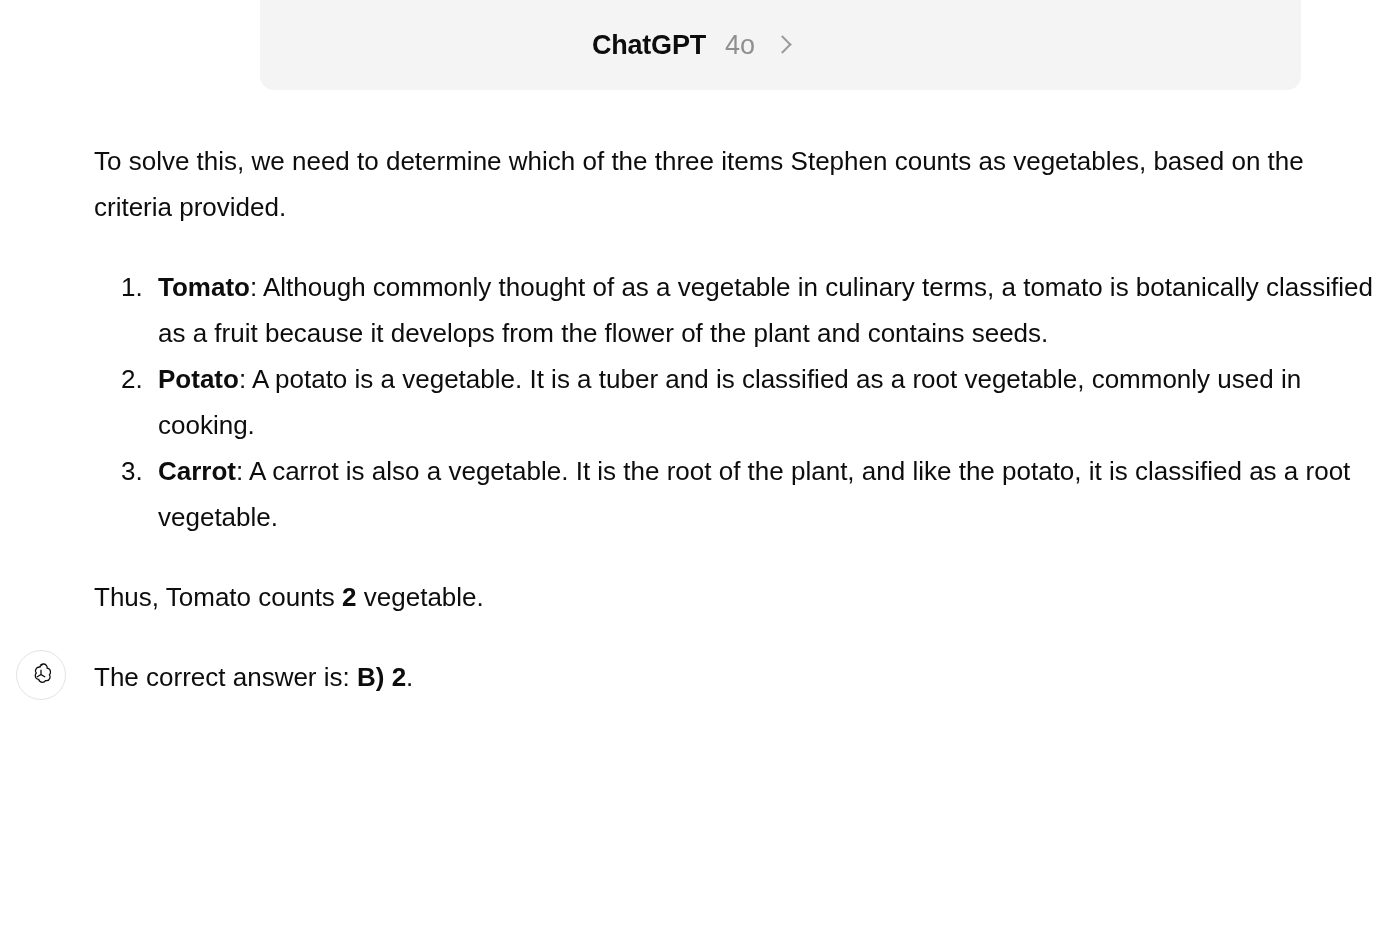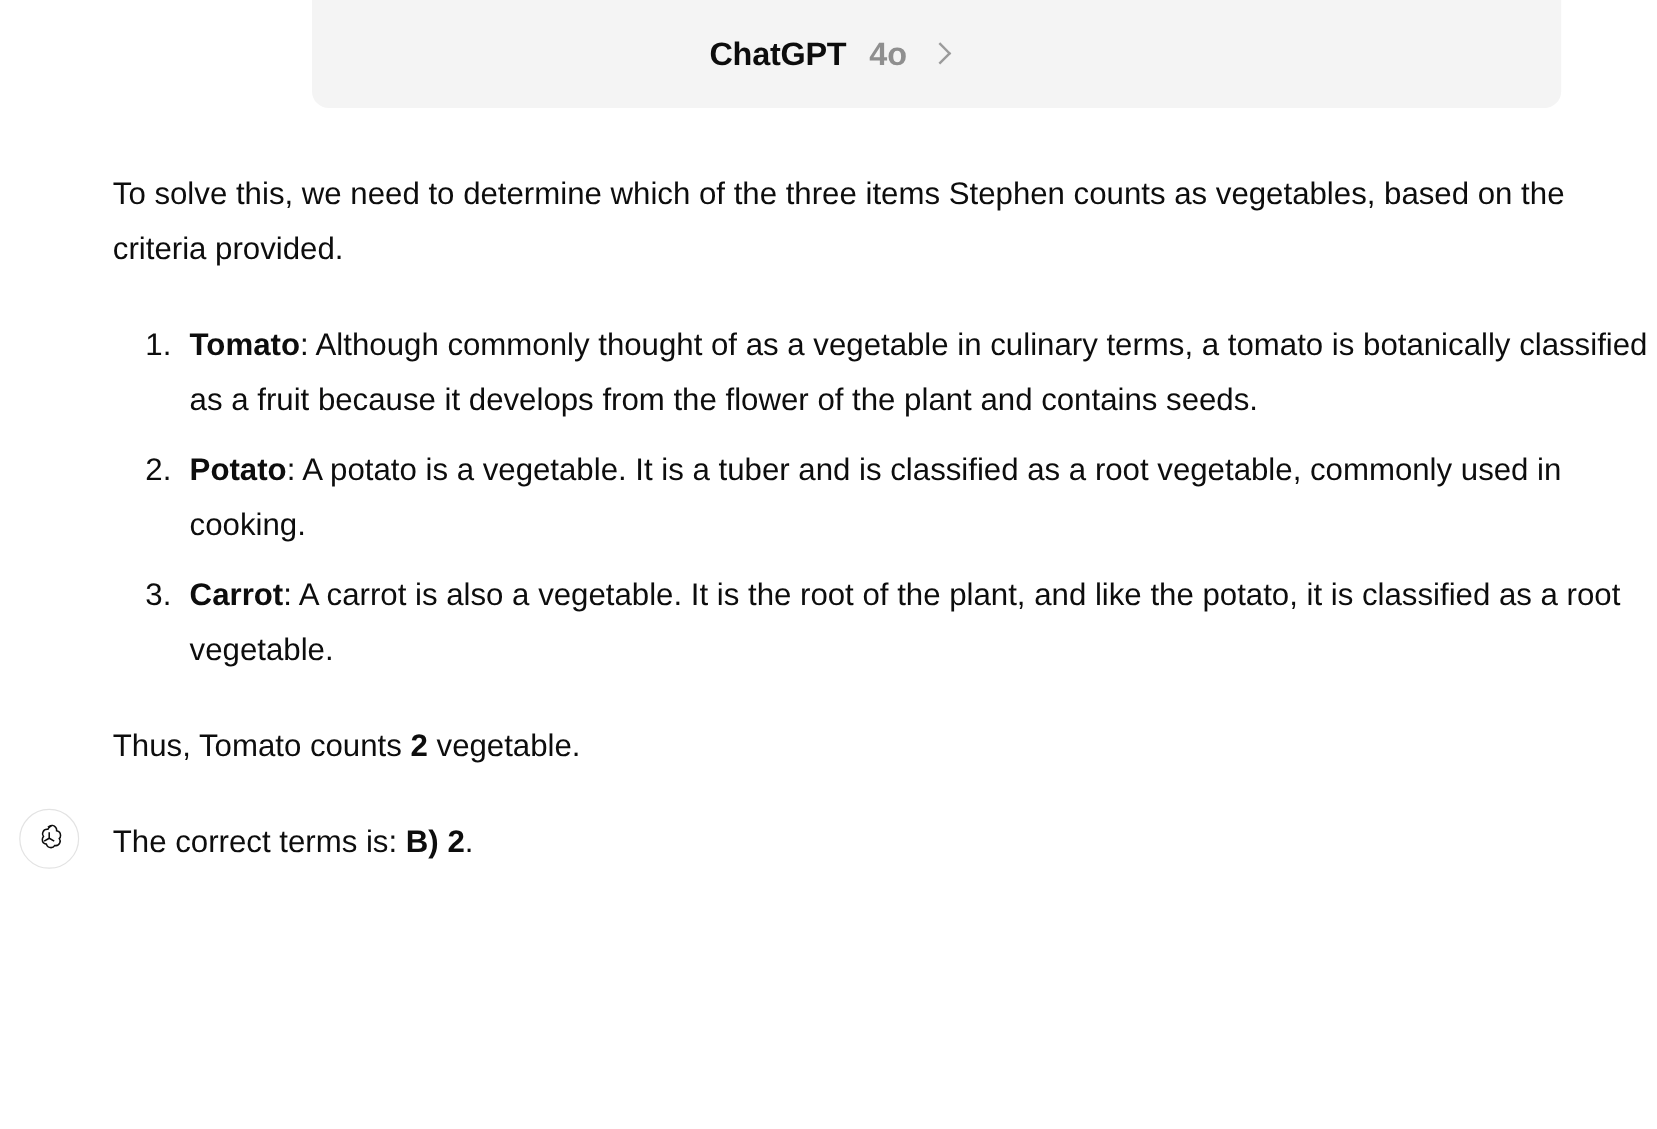--- a/index.html
+++ b/index.html
@@ -45,21 +45,21 @@
     padding-top: 2px;
   }
   .brand {
     font-size: 27px;
     font-weight: bold;
     letter-spacing: -0.2px;
     color: #0d0d0d;
   }
   .model {
     font-size: 27px;
-    font-weight: bold;
+    font-weight: normal;
     color: #8f8f8f;
   }
   .chev {
     display: inline-block;
     width: 11px;
     height: 11px;
     border-right: 2.2px solid #9b9b9b;
     border-top: 2.2px solid #9b9b9b;
     transform: rotate(45deg);
     margin-left: 2px;
@@ -98,21 +98,21 @@
     margin: 0 0 34px 0;
   }
   .msg-body p.last { margin-bottom: 0; }
 
   ol.items {
     margin: 0 0 34px 0;
     padding-left: 56px;
     list-style: decimal;
   }
   ol.items li {
-    margin: 12px 0 0 0;
+    margin: 0 0 0 0;
     padding-left: 8px;
   }
   ol.items li::marker {
     color: #0d0d0d;
   }
   b { font-weight: bold; }
 </style>
 </head>
 <body>
 
@@ -148,16 +148,16 @@
         <b>Potato</b><span>: A potato is a vegetable. It is a tuber and is classified as a root vegetable, commonly used in cooking.</span>
       </li>
       <li>
         <b>Carrot</b><span>: A carrot is also a vegetable. It is the root of the plant, and like the potato, it is classified as a root vegetable.</span>
       </li>
     </ol>
 
 
     <p><span>Thus, Tomato counts </span><b>2</b><span> vegetable.</span></p>
 
-    <p class="last"><span>The correct terms is: </span><b>B) 2</b><span>.</span></p>
+    <p class="last"><span>The correct answer is: </span><b>B) 2</b><span>.</span></p>
 
   </div>
 </div>
 
 </body></html>

